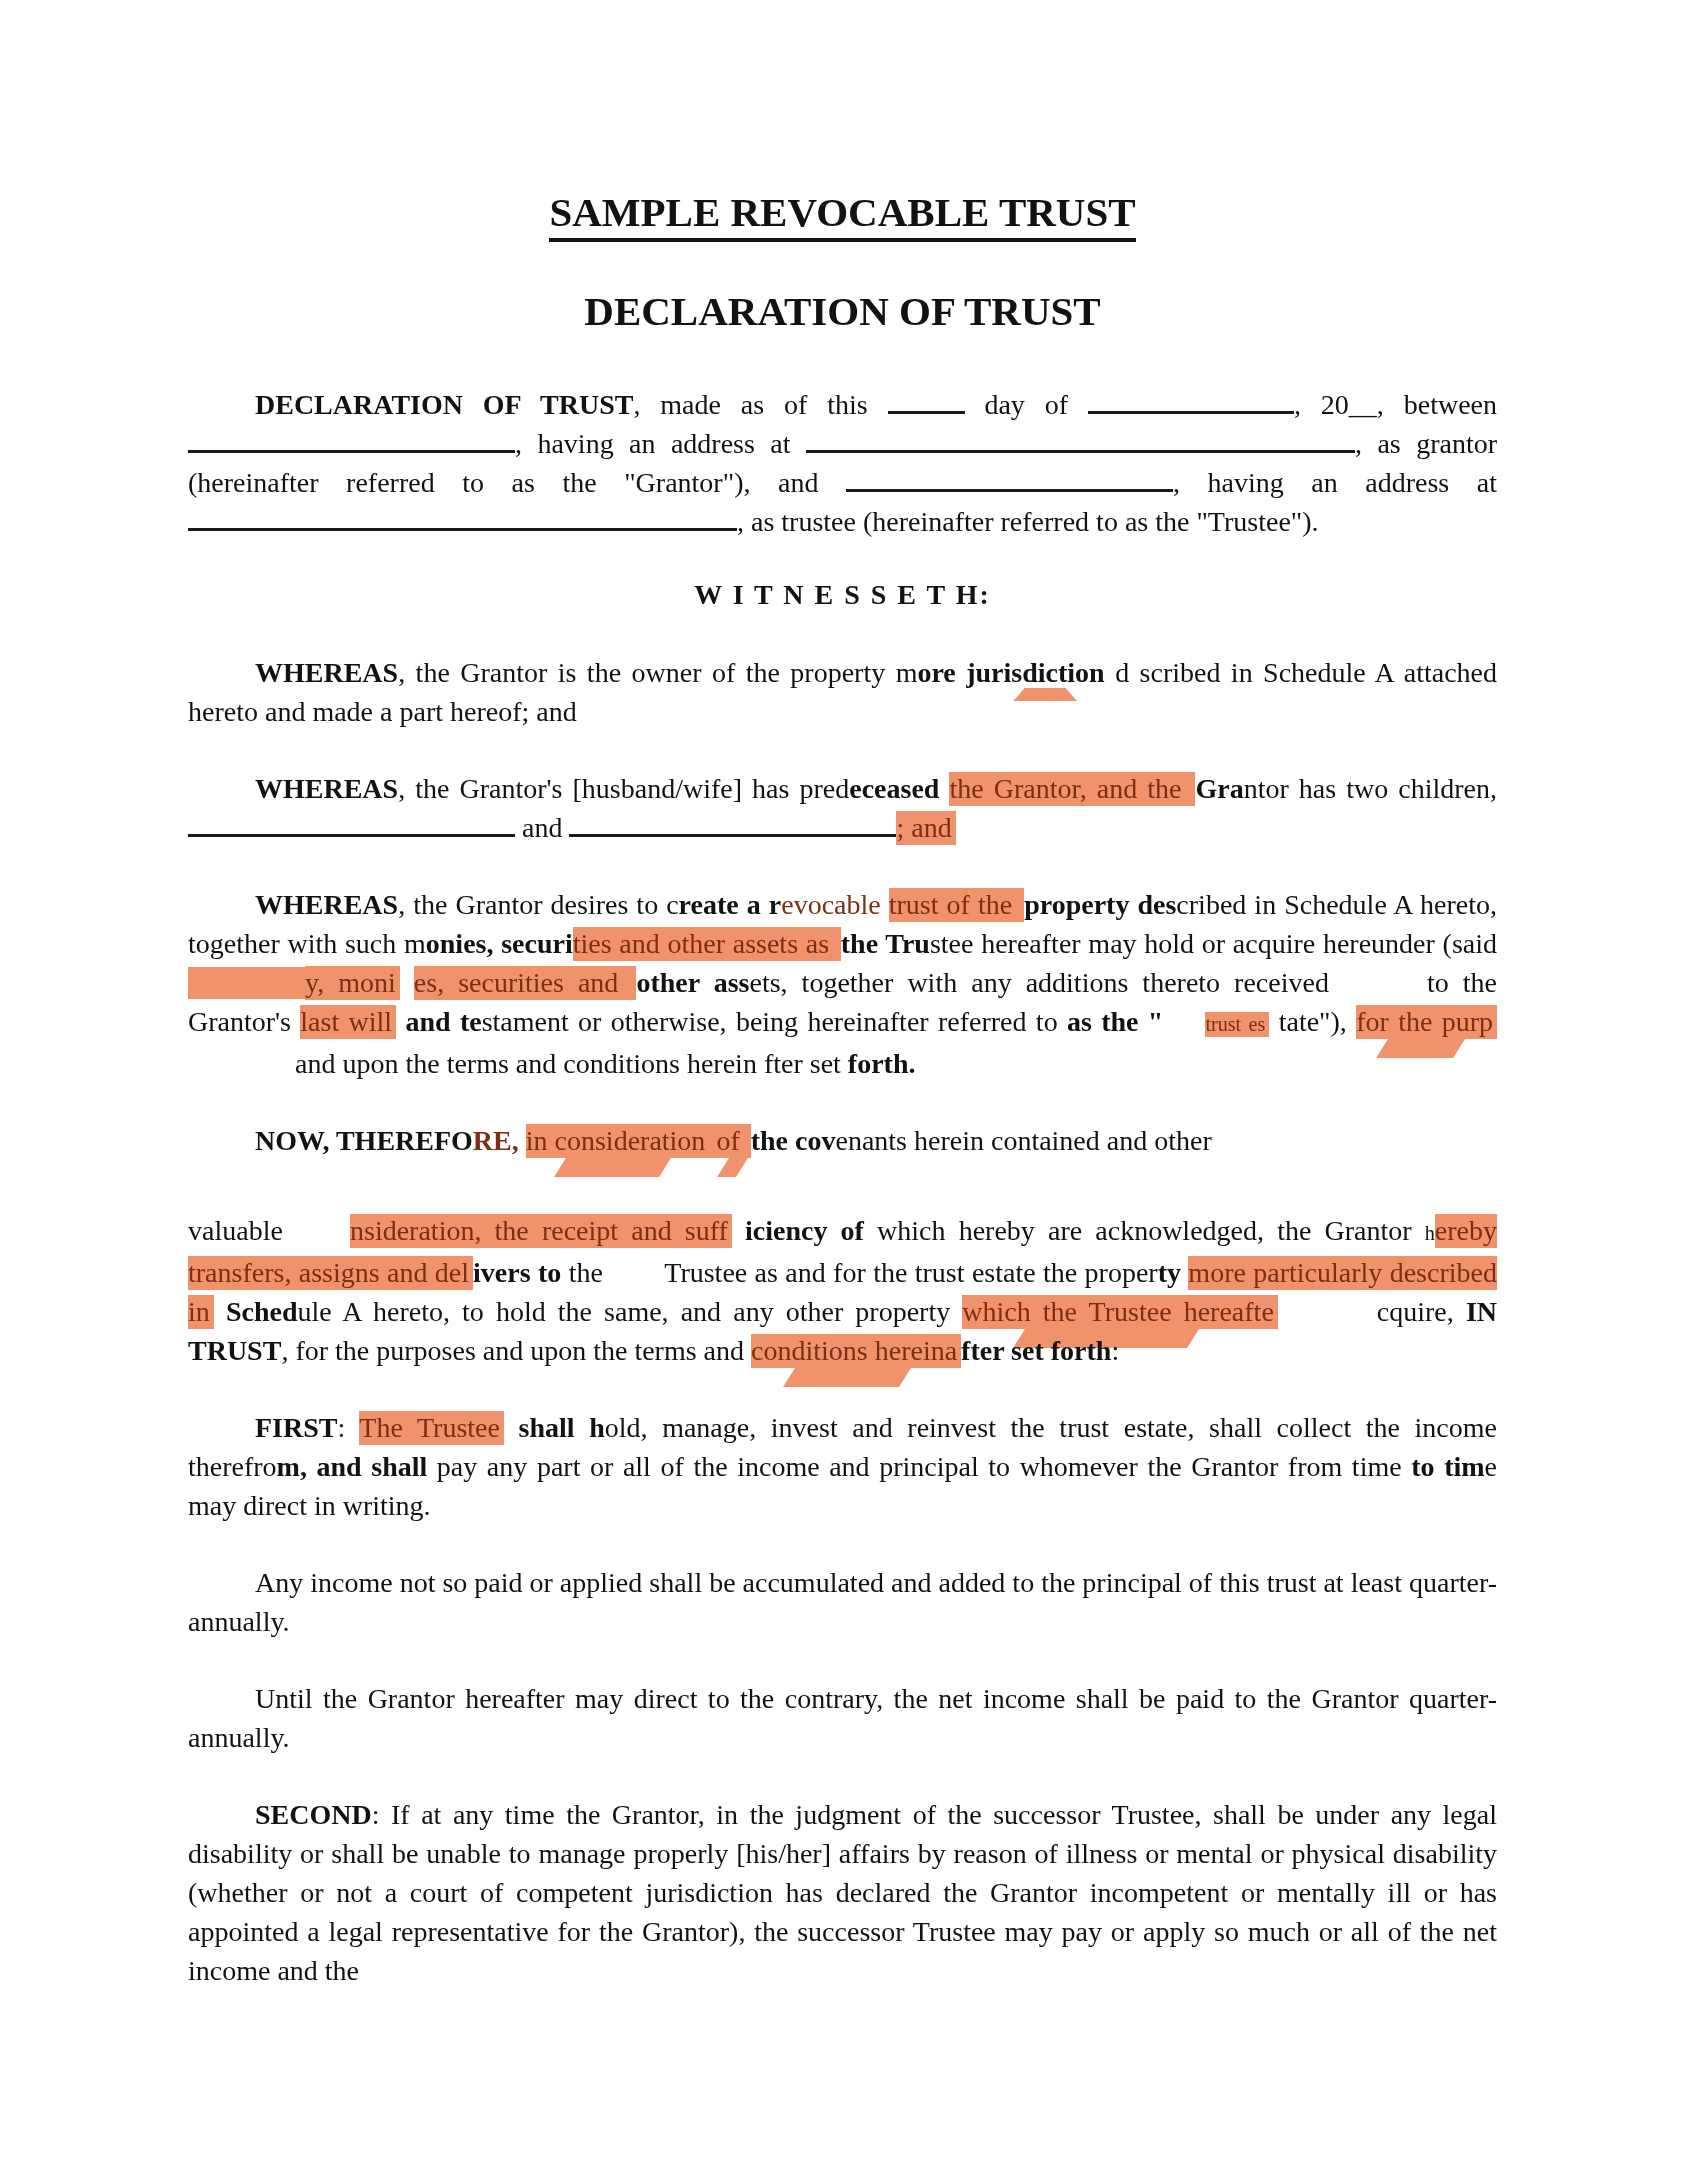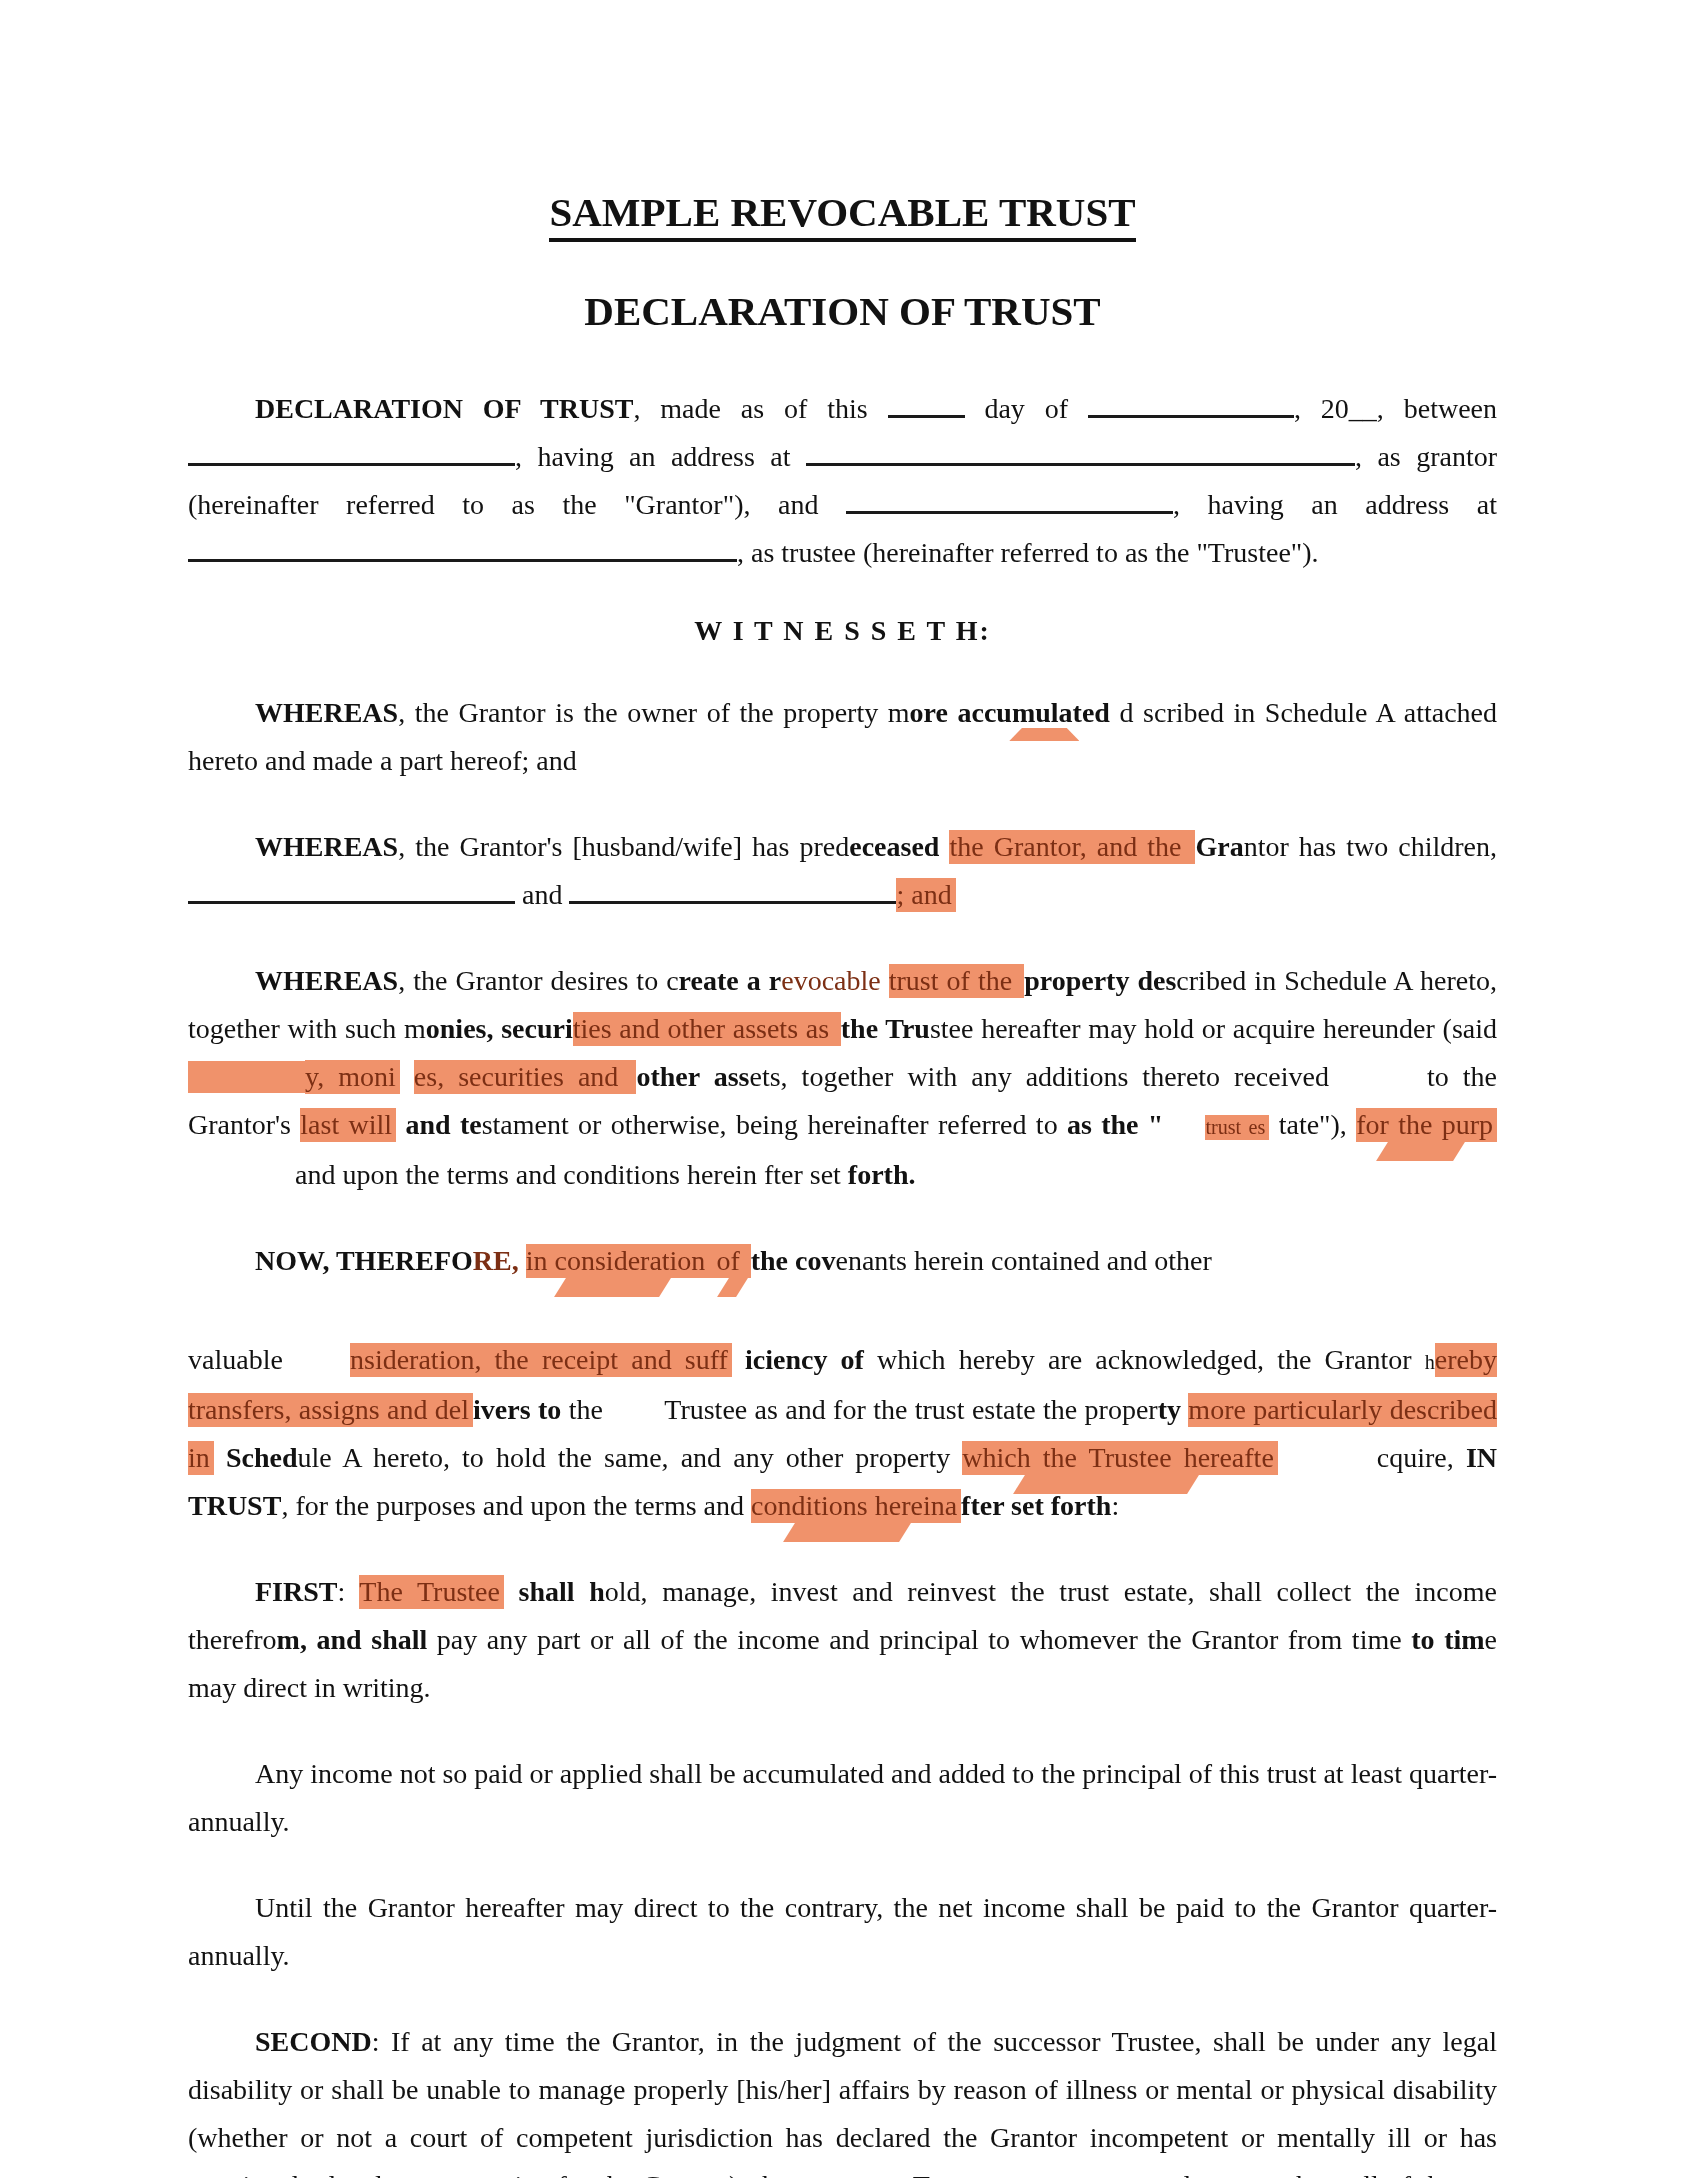--- a/index.html
+++ b/index.html
@@ -33,21 +33,21 @@
     margin:0 0 50px 0;
   }
   .witnesseth{
     text-align:center;
     font-size:28px;font-weight:bold;
     letter-spacing:2px;
     margin:34px 0 42px 0;
   }
   .para{
     font-size:28px;
-    line-height:48px;
+    line-height:39px;
     text-align:justify;
     text-indent:67px;
     margin:7px 0 38px 0;
   }
   .para.no-indent{text-indent:0;}
   .para.gap-after{margin-bottom:51px;}
   .seg{position:relative;}
   .b{font-weight:bold;}
   .maroon{color:var(--hl-text);}
   .hl{background:var(--hl);color:var(--hl-text);padding:1px 4px 2px 0;}
@@ -84,21 +84,21 @@
 </style>
 </head>
 <body>
 
 <div class="page">
   <h1 class="doc-title"><span class="u">SAMPLE REVOCABLE TRUST</span></h1>
   <h2 class="doc-subtitle">DECLARATION OF TRUST</h2>
   <div>
       <p class="para"><span class="seg b">DECLARATION OF TRUST</span><span class="seg">, made as of this </span><span class="blank" style="width: 77px;"></span><span class="seg"> day of </span><span class="blank" style="width: 206px;"></span><span class="seg">, 20__, between </span><span class="blank" style="width: 327px;"></span><span class="seg">, having an address at </span><span class="blank" style="width: 549px;"></span><span class="seg">, as grantor (hereinafter referred to as the "Grantor"), and </span><span class="blank" style="width: 327px;"></span><span class="seg">, having an address at </span><span class="blank" style="width: 549px;"></span><span class="seg">, as trustee (hereinafter referred to as the "Trustee").</span></p>
       <div class="witnesseth">W I T N E S S E T H:</div>
-      <p class="para"><span class="seg b">WHEREAS</span><span class="seg">, the Grantor is the owner of the property m</span><span class="seg b">ore </span><span class="seg b mark-under">accumulated</span><span class="seg"> d scribed in Schedule A attached hereto and made a part hereof; and</span></p>
+      <p class="para"><span class="seg b">WHEREAS</span><span class="seg">, the Grantor is the owner of the property m</span><span class="seg b">ore </span><span class="seg b mark-under">jurisdiction</span><span class="seg"> d scribed in Schedule A attached hereto and made a part hereof; and</span></p>
       <p class="para"><span class="seg b">WHEREAS</span><span class="seg">, the Grantor's [husband/wife] has pred</span><span class="seg b">eceased </span><span class="seg hl">the Grantor, and the </span><span class="seg b">Gra</span><span class="seg">ntor has two children, </span><span class="blank" style="width: 327px;"></span><span class="seg"> and </span><span class="blank" style="width: 327px;"></span><span class="seg hl">; and</span></p>
       <p class="para"><span class="seg b">WHEREAS</span><span class="seg">, the Grantor desires to c</span><span class="seg b">reate a r</span><span class="seg maroon">evocable </span><span class="seg hl">trust of the </span><span class="seg b">property des</span><span class="seg">cribed in Schedule A hereto, together with such m</span><span class="seg b">onies, securi</span><span class="seg hl">ties and other assets as </span><span class="seg b">the Tru</span><span class="seg">stee hereafter may hold or acquire hereunder (said </span><span class="block-mark" style="width: 117px;"></span><span class="seg hl">y, moni</span><span class="seg"> </span><span class="seg hl">es, securities and </span><span class="seg b">other ass</span><span class="seg">ets, together with any additions thereto received </span><span class="wide-space" style="width: 84px;"></span><span class="seg">to the Grantor's </span><span class="seg hl">last will</span><span class="seg"> </span><span class="seg b">and te</span><span class="seg">stament or otherwise, being hereinafter referred to </span><span class="seg b">as the "</span><span class="wide-space" style="width: 42px;"></span><span class="seg hl small">trust es</span><span class="seg"> tate"), </span><span class="seg hl tail">for the purp</span><span class="wide-space" style="width: 107px;"></span><span class="seg">and upon the  terms and conditions herein fter set </span><span class="seg b">forth.</span></p>
       <p class="para gap-after"><span class="seg b">NOW, THEREFO</span><span class="seg b maroon">RE,</span><span class="seg"> </span><span class="seg hl tail">in consideration </span><span class="seg hl tail">of </span><span class="seg b">the cov</span><span class="seg">enants herein contained and other</span></p>
       <p class="para no-indent"><span class="seg">valuable </span><span class="wide-space" style="width: 54px;"></span><span class="seg hl">nsideration, the receipt and suff</span><span class="seg"> </span><span class="seg b">iciency of </span><span class="seg"> which hereby are acknowledged, the Grantor </span><span class="seg small">h</span><span class="seg hl">ereby transfers, assigns and del</span><span class="seg b">ivers to </span><span class="seg">the </span><span class="wide-space" style="width: 54px;"></span><span class="seg">Trustee as and  for  the trust estate  the proper</span><span class="seg b">ty </span><span class="seg hl">more particularly described in</span><span class="seg"> </span><span class="seg b">Sched</span><span class="seg">ule A hereto, to hold the same, and any other property </span><span class="seg hl tail">which the Trustee hereafte</span><span class="wide-space" style="width: 99px;"></span><span class="seg">cquire, </span><span class="seg b">IN TRUST</span><span class="seg">, for the purposes and upon the terms and </span><span class="seg hl tail">conditions hereina</span><span class="seg b">fter set forth</span><span class="seg">:</span></p>
       <p class="para"><span class="seg b">FIRST</span><span class="seg">: </span><span class="seg hl">The Trustee</span><span class="seg"> </span><span class="seg b">shall h</span><span class="seg">old, manage, invest and reinvest the trust estate, shall collect the income therefro</span><span class="seg b">m, and shall</span><span class="seg"> pay any part or all of the income and principal to whomever the Grantor from time </span><span class="seg b">to tim</span><span class="seg">e may direct in writing.</span></p>
       <p class="para"><span class="seg">Any income not so paid or applied shall be accumulated and added to the principal of this trust at least quarter-annually.</span></p>
       <p class="para"><span class="seg">Until the Grantor hereafter may direct to the contrary, the net income shall be paid to the Grantor quarter-annually.</span></p>
       <p class="para"><span class="seg b">SECOND</span><span class="seg">: If at any time the Grantor, in the judgment of the successor Trustee, shall be under any legal disability or shall be unable to manage properly [his/her] affairs by reason of illness or mental or physical disability (whether or not a court of competent jurisdiction has declared the Grantor incompetent or mentally ill or has appointed a legal representative for the Grantor), the successor Trustee may pay or apply so much or all of the net income and the</span></p>
     </div>
 </div>

